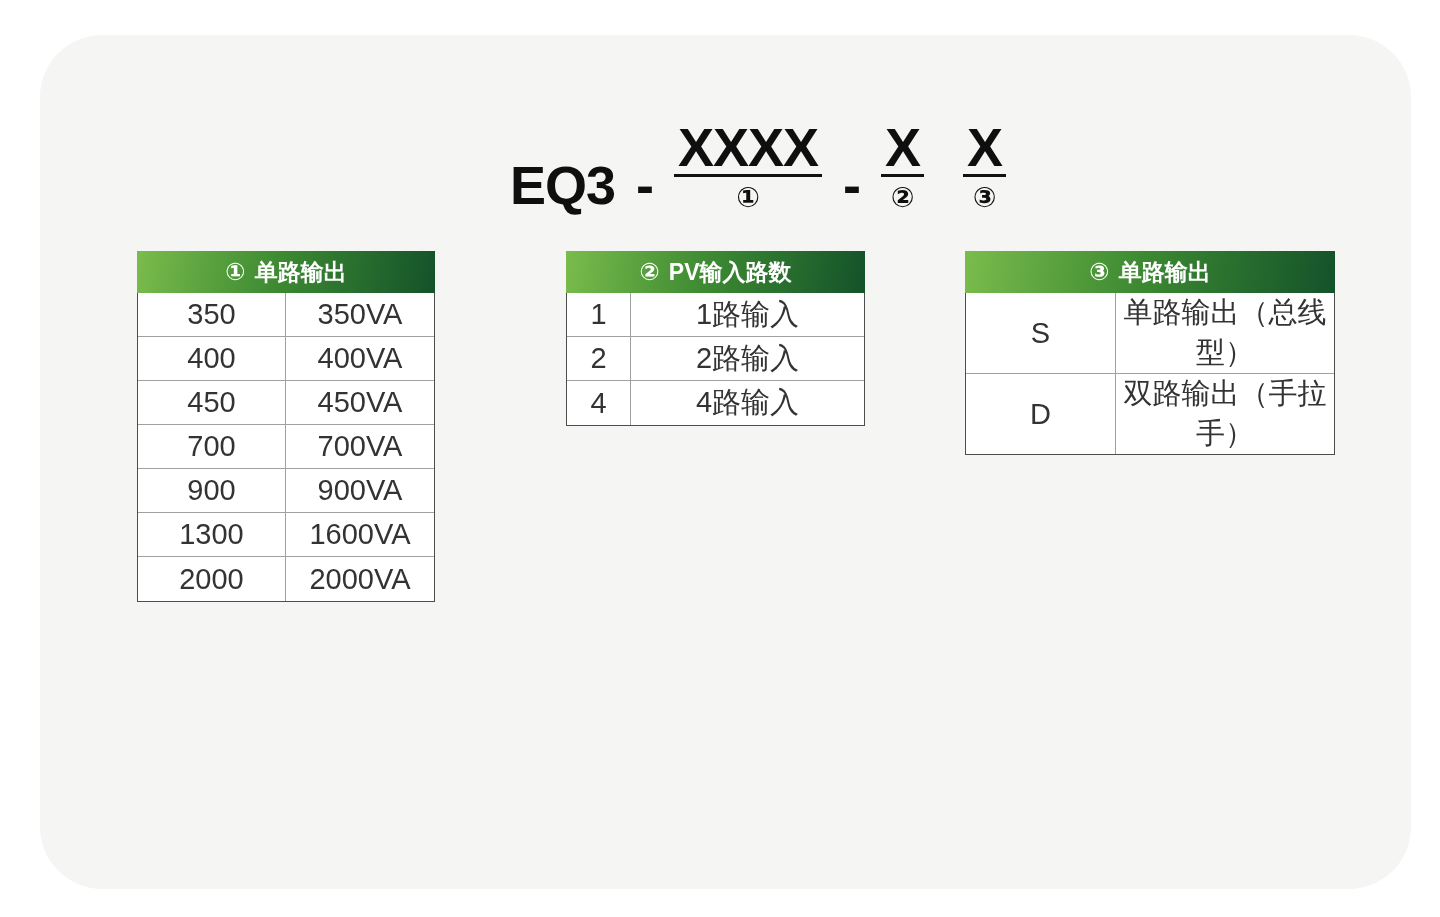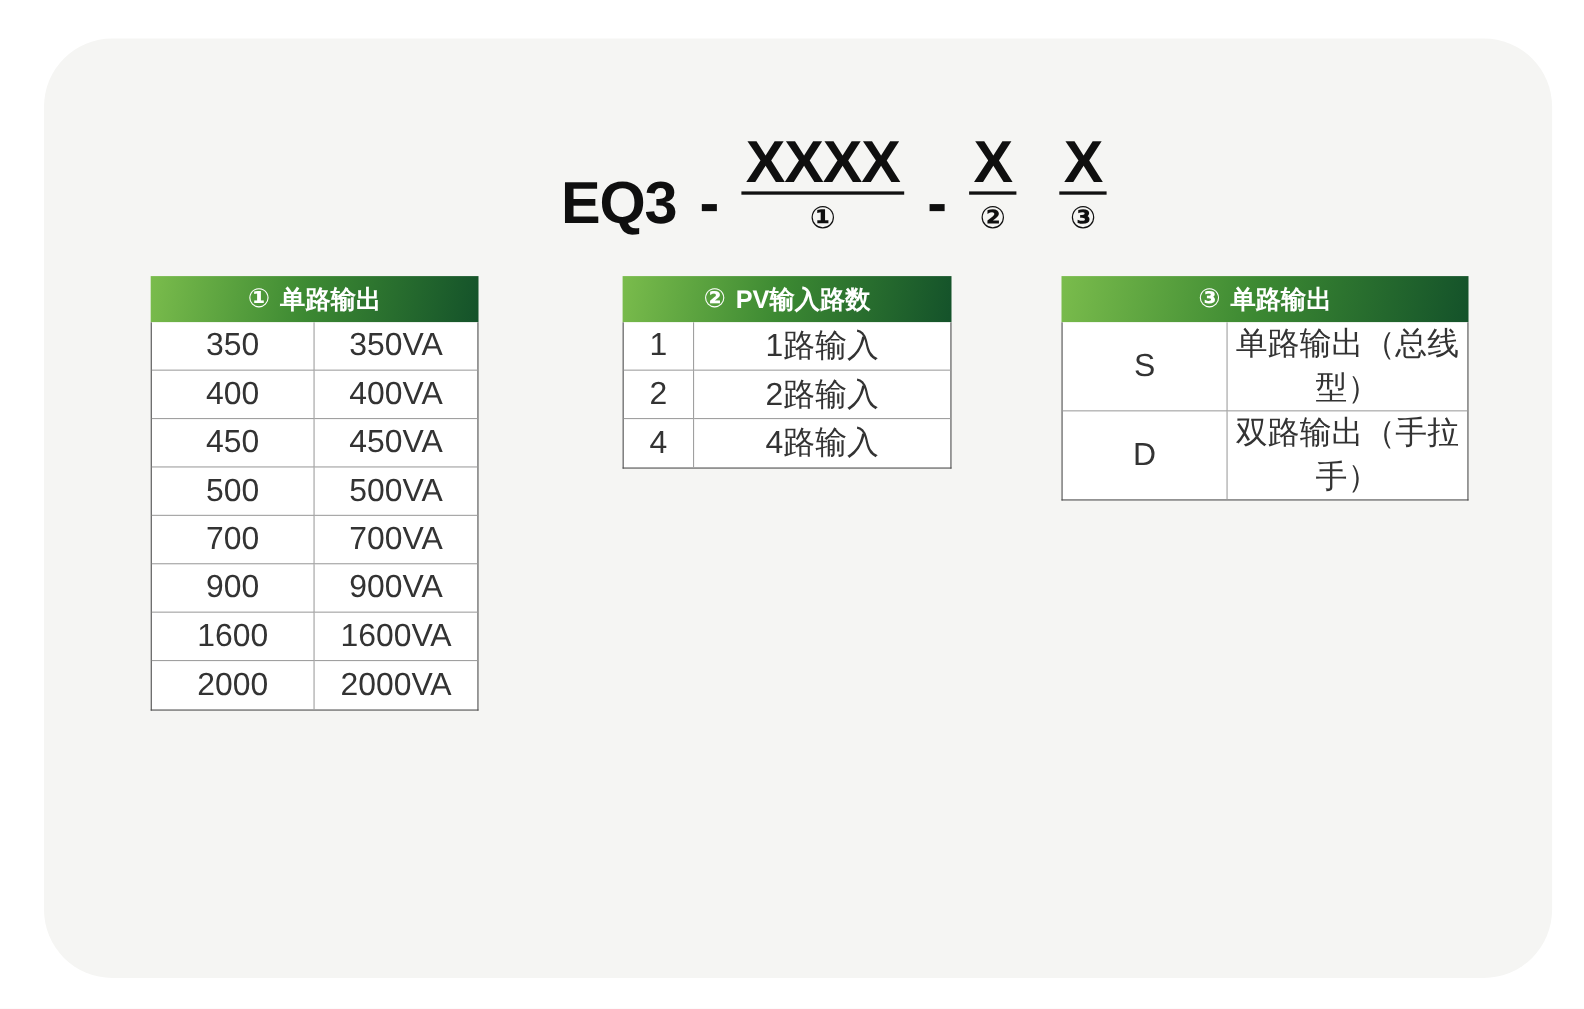--- a/index.html
+++ b/index.html
@@ -95,33 +95,29 @@
         </tr>
     <tr>
           <td>400</td>
           <td>400VA</td>
         </tr>
     <tr>
           <td>450</td>
           <td>450VA</td>
         </tr>
     <tr>
-          <td>500</td>
-          <td>500VA</td>
-        </tr>
-    <tr>
           <td>700</td>
           <td>700VA</td>
         </tr>
     <tr>
           <td>900</td>
           <td>900VA</td>
         </tr>
     <tr>
-          <td>1600</td>
+          <td>1300</td>
           <td>1600VA</td>
         </tr>
     <tr>
           <td>2000</td>
           <td>2000VA</td>
         </tr>
   </tbody>
     </table>
 </section>
 

